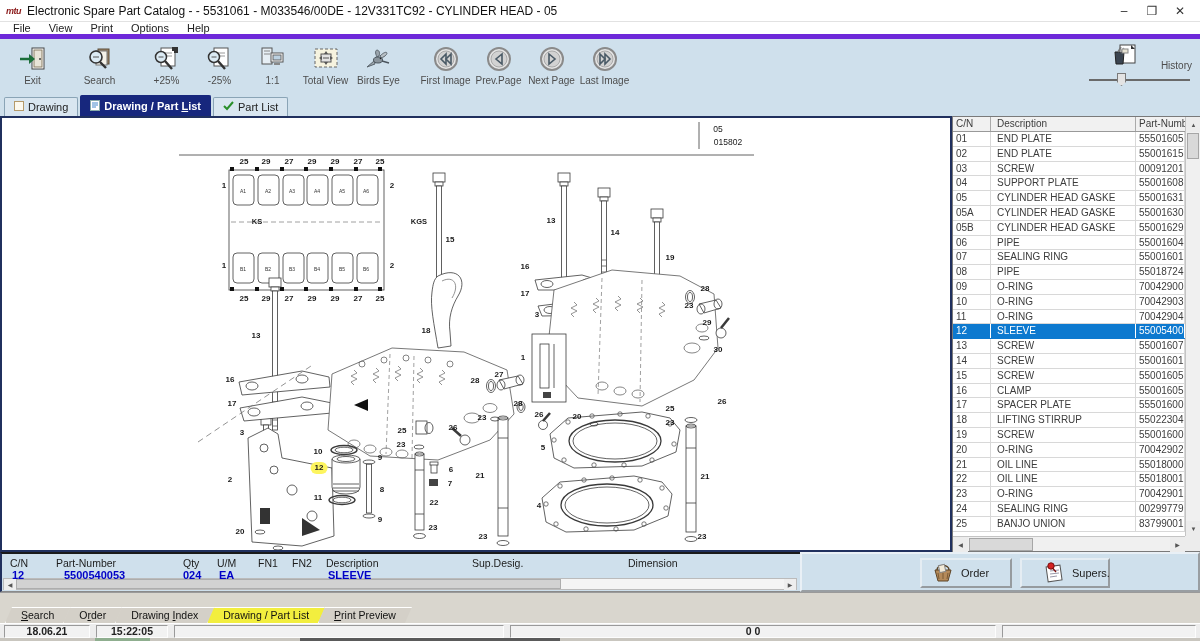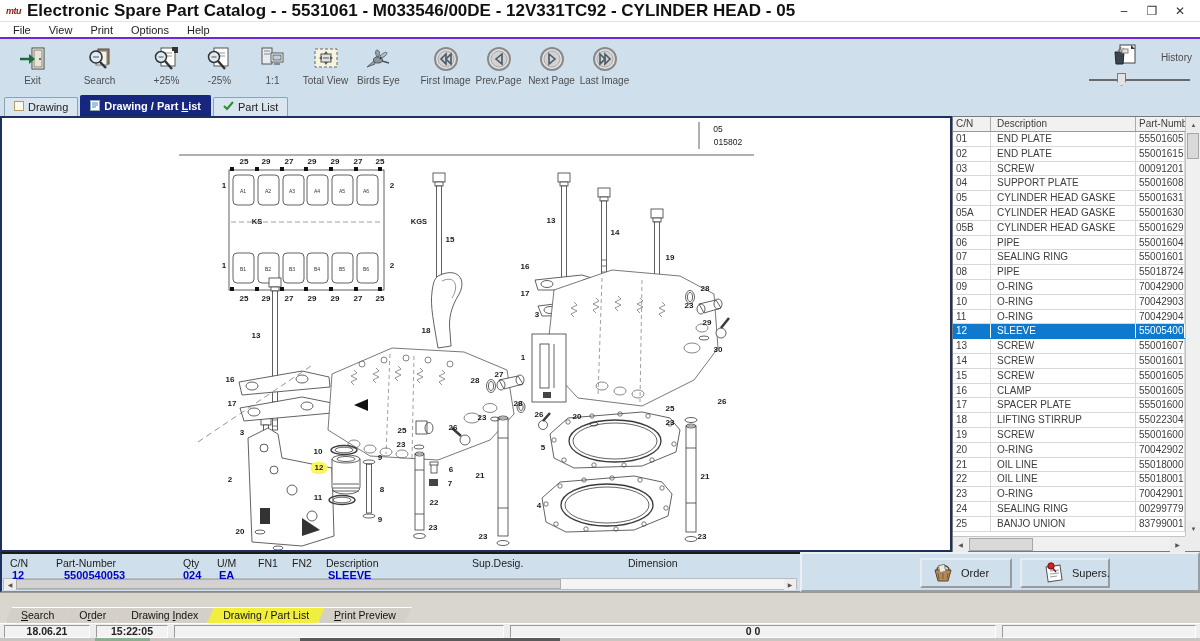--- a/index.html
+++ b/index.html
@@ -1,35 +1,35 @@
 <!DOCTYPE html>
 <html><head>
 <meta charset="utf-8">
 <style>
 * { box-sizing: border-box; margin: 0; padding: 0; }
 html,body { width:1200px; height:641px; overflow:hidden; font-family:"Liberation Sans",sans-serif; font-size:11px; background:#cfe0ec; }
 
 
 .titlebar{height:22px;background:#fff;display:flex;align-items:center;padding:0 6px;border-bottom:1px solid #e2e2e2;}
 .logo{font-style:italic;font-weight:bold;font-size:9px;color:#8b1a1a;margin-right:6px;letter-spacing:-0.5px;}
-.wtitle{font-size:17px;color:#111;font-weight:bold;}
+.wtitle{font-size:12px;color:#111;}
 .wbtns{margin-left:auto;display:flex;align-items:center;gap:0;}
 .wbtn{width:28px;text-align:center;font-size:12px;color:#333;cursor:default;line-height:20px;}
 
 
-.menubar{height:17px;background:#fff;display:flex;align-items:center;padding-left:4px;border-bottom:2px solid #6d28d9;}
+.menubar{height:17px;background:#fff;display:flex;align-items:center;padding-left:4px;border-bottom:5px solid #6d28d9;}
 .menu-item{padding:1px 9px;color:#222;}
 
 
 .toolbar{height:56px;background:#cfe0ec;position:relative;display:flex;align-items:flex-start;padding:4px 0 0 6px;}
 .tbtn{width:53px;text-align:center;color:#4d4d4d;font-size:10px;flex:none;}
 .tbtn .ic{height:32px;display:flex;align-items:center;justify-content:center;}
 .tbtn.gap{margin-left:14px;}
 .history{position:absolute;right:8px;top:4px;width:105px;text-align:center;color:#4d4d4d;font-size:10px;}
-.history .hrow{display:flex;align-items:center;justify-content:flex-end;gap:23px;height:28px;}
+.history .hrow{display:flex;align-items:flex-end;justify-content:flex-end;gap:23px;height:28px;}
 .slider{position:relative;height:14px;margin-top:2px;}
 .slider .track{position:absolute;left:2px;right:2px;top:6px;height:2px;background:#6a6a6a;}
 .slider .thumb{position:absolute;left:30px;top:0;width:9px;height:13px;background:#e3e3e3;border:1px solid #7a7a7a;clip-path:polygon(0 0,100% 0,100% 70%,50% 100%,0 70%);}
 
 
 .tabstrip{height:21px;display:flex;align-items:flex-end;padding-left:4px;gap:2px;background:#cfe0ec;}
 .ttab{height:19px;display:flex;align-items:center;gap:4px;padding:0 9px;background:#d9e6f0;border:1px solid #8aa4b6;border-bottom:none;border-radius:2px 2px 0 0;color:#222;}
 .ttab.active{height:21px;background:#17277d;color:#fff;font-weight:bold;border-color:#17277d;}
 
 

